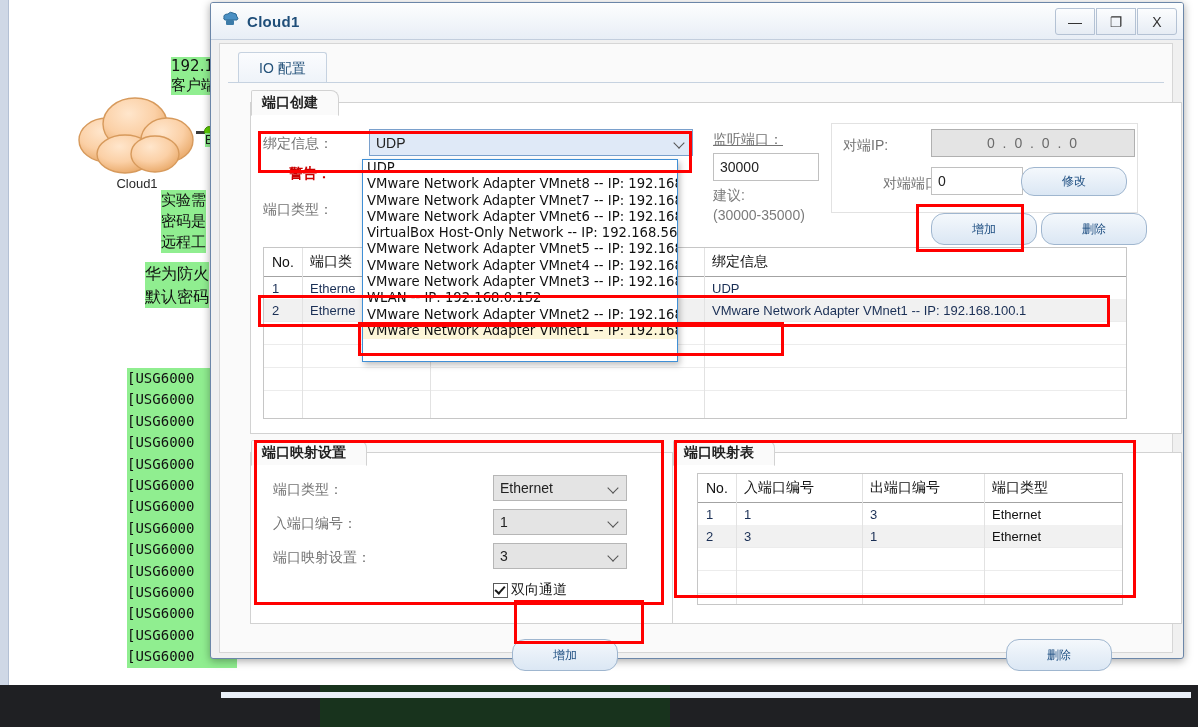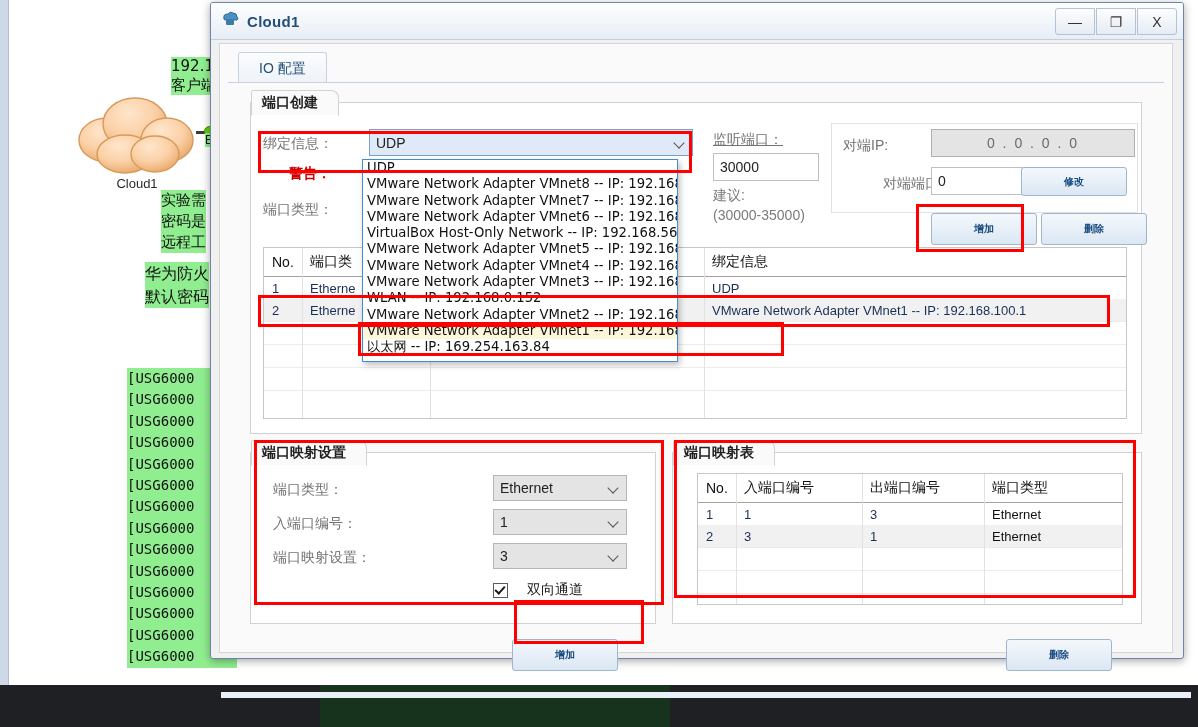--- a/index.html
+++ b/index.html
@@ -48,60 +48,60 @@
 
   #client{position:absolute;left:8px;top:40px;width:952px;height:608px;background:#fafafa;border:1px solid #d6d6d6;}
 
   
   #tabstrip{position:absolute;left:18px;top:8px;height:30px;}
   .tab{display:inline-block;height:30px;line-height:30px;padding:0 20px;font-size:14px;color:#24527a;
        background:linear-gradient(#fbfcfe,#eef3f9);border:1px solid #c6d2e0;border-bottom:none;border-radius:3px 3px 0 0;}
   #tab-underline{position:absolute;left:8px;top:38px;width:936px;height:1px;background:#c6d2e0;}
 
   
-  .group{position:absolute;border:1px solid #d2d2d2;background:#fff;}
+  .group{position:absolute;border:1px solid #d2d2d2;background:#fff;padding-left:40px;}
   .group > .gtitle{position:absolute;top:-13px;left:0;height:24px;line-height:22px;padding:0 20px 0 10px;
                    font-size:14px;font-weight:bold;color:#222;background:#fafafa;
                    border:1px solid #d2d2d2;border-bottom:1px solid #fff;border-radius:2px 8px 0 0;}
 
   .lbl{position:absolute;font-size:14px;color:#737373;white-space:nowrap;}
   .lbl-warn{color:#cc0000;font-weight:bold;}
 
   .combo{position:absolute;background:#dfe9f7;border:1px solid #7aa0cc;display:flex;align-items:center;
          padding:0 6px;font-size:14px;color:#222;}
   .combo .cv{flex:1;overflow:hidden;white-space:nowrap;}
   .caret{width:12px;height:12px;flex:0 0 12px;position:relative;}
   .caret:after{content:"";position:absolute;left:1px;top:2px;width:7px;height:7px;border-right:1.6px solid #555;
                border-bottom:1.6px solid #555;transform:rotate(45deg);}
   .combo-grey{background:#e4e4e4;border:1px solid #b6b6b6;}
 
   .txtbox{position:absolute;background:#fff;border:1px solid #c0c0c0;font-size:14px;color:#222;
           display:flex;align-items:center;padding:0 6px;}
   .txtbox-grey{background:#e4e4e4;border:1px solid #b0b0b0;}
 
-  .btn{position:absolute;background:linear-gradient(#f4f8fc,#dbe7f4);border:1px solid #9fb6cf;border-radius:3px;
-       display:flex;align-items:center;justify-content:center;font-size:10px;color:#1c4d80;font-weight:bold;}
+  .btn{position:absolute;background:linear-gradient(#f4f8fc,#dbe7f4);border:1px solid #9fb6cf;border-radius:13px;
+       display:flex;align-items:center;justify-content:center;font-size:12px;color:#1c4d80;}
 
   
   #dropdown{position:absolute;left:362px;top:159px;width:314px;height:201px;background:#fff;
             border:1px solid #3f8fd6;box-shadow:2px 3px 6px rgba(0,0,0,.25);overflow:hidden;z-index:40;}
   .dd-item{height:16.3px;line-height:16.3px;font-size:13.2px;color:#111;padding-left:4px;white-space:nowrap;overflow:hidden;
            font-family:"DejaVu Sans",sans-serif;}
   .dd-item.sel{background:#fdf6d8;}
 
   
   .tbl{position:absolute;background:#fff;border:1px solid #c6c6c6;overflow:hidden;}
   .tbl .thead{display:flex;height:28px;align-items:center;font-size:14px;color:#111;border-bottom:1px solid #a3a3a3;}
   .tbl .trow{display:flex;height:22px;align-items:center;font-size:13px;color:#1a2f55;}
   .tbl .trow.alt{background:#f1f1f1;}
   .tbl .tcell{padding-left:8px;overflow:hidden;white-space:nowrap;box-sizing:border-box;}
   .tbl .vline{position:absolute;top:0;bottom:0;width:1px;background:#e2e2e2;}
   .tbl .hfill{border-top:1px solid #ececec;height:22px;}
 
-  .chk{position:absolute;display:flex;align-items:center;gap:19px;font-size:14px;color:#1a1a1a;}
+  .chk{position:absolute;display:flex;align-items:center;gap:3px;font-size:14px;color:#1a1a1a;}
   .chkbox{width:13px;height:13px;border:1px solid #5a5a5a;background:#fff;position:relative;}
   .chkbox:after{content:"";position:absolute;left:3px;top:0px;width:4px;height:8px;border-right:2px solid #1a1a1a;
                 border-bottom:2px solid #1a1a1a;transform:rotate(42deg);}
 
   
   .redbox{position:absolute;border:3px solid #ff0000;pointer-events:none;z-index:60;}
 
   
   #status-strip{position:absolute;left:1px;top:648px;width:970px;height:6px;background:#eaf0f8;}
 </style>
@@ -324,21 +324,20 @@
     <div class="dd-item">VMware Network Adapter VMnet8 -- IP: 192.168.24</div>
     <div class="dd-item">VMware Network Adapter VMnet7 -- IP: 192.168.17</div>
     <div class="dd-item">VMware Network Adapter VMnet6 -- IP: 192.168.19</div>
     <div class="dd-item">VirtualBox Host-Only Network -- IP: 192.168.56.1</div>
     <div class="dd-item">VMware Network Adapter VMnet5 -- IP: 192.168.14</div>
     <div class="dd-item">VMware Network Adapter VMnet4 -- IP: 192.168.88</div>
     <div class="dd-item">VMware Network Adapter VMnet3 -- IP: 192.168.17</div>
     <div class="dd-item">WLAN -- IP: 192.168.0.152</div>
     <div class="dd-item">VMware Network Adapter VMnet2 -- IP: 192.168.10</div>
     <div class="dd-item sel">VMware Network Adapter VMnet1 -- IP: 192.168.100.1</div>
-    <div class="dd-item">以太网 -- IP: 169.254.163.84</div>
   </div>
 
 <div class="redbox" style="left:258px;top:131px;width:428px;height:36px;"></div>
 <div class="redbox" style="left:916px;top:204px;width:102px;height:42px;"></div>
 <div class="redbox" style="left:258px;top:295px;width:846px;height:26px;"></div>
 <div class="redbox" style="left:358px;top:322px;width:420px;height:28px;"></div>
 <div class="redbox" style="left:254px;top:440px;width:404px;height:159px;"></div>
 <div class="redbox" style="left:514px;top:600px;width:124px;height:38px;"></div>
 <div class="redbox" style="left:674px;top:440px;width:456px;height:152px;"></div>
 

